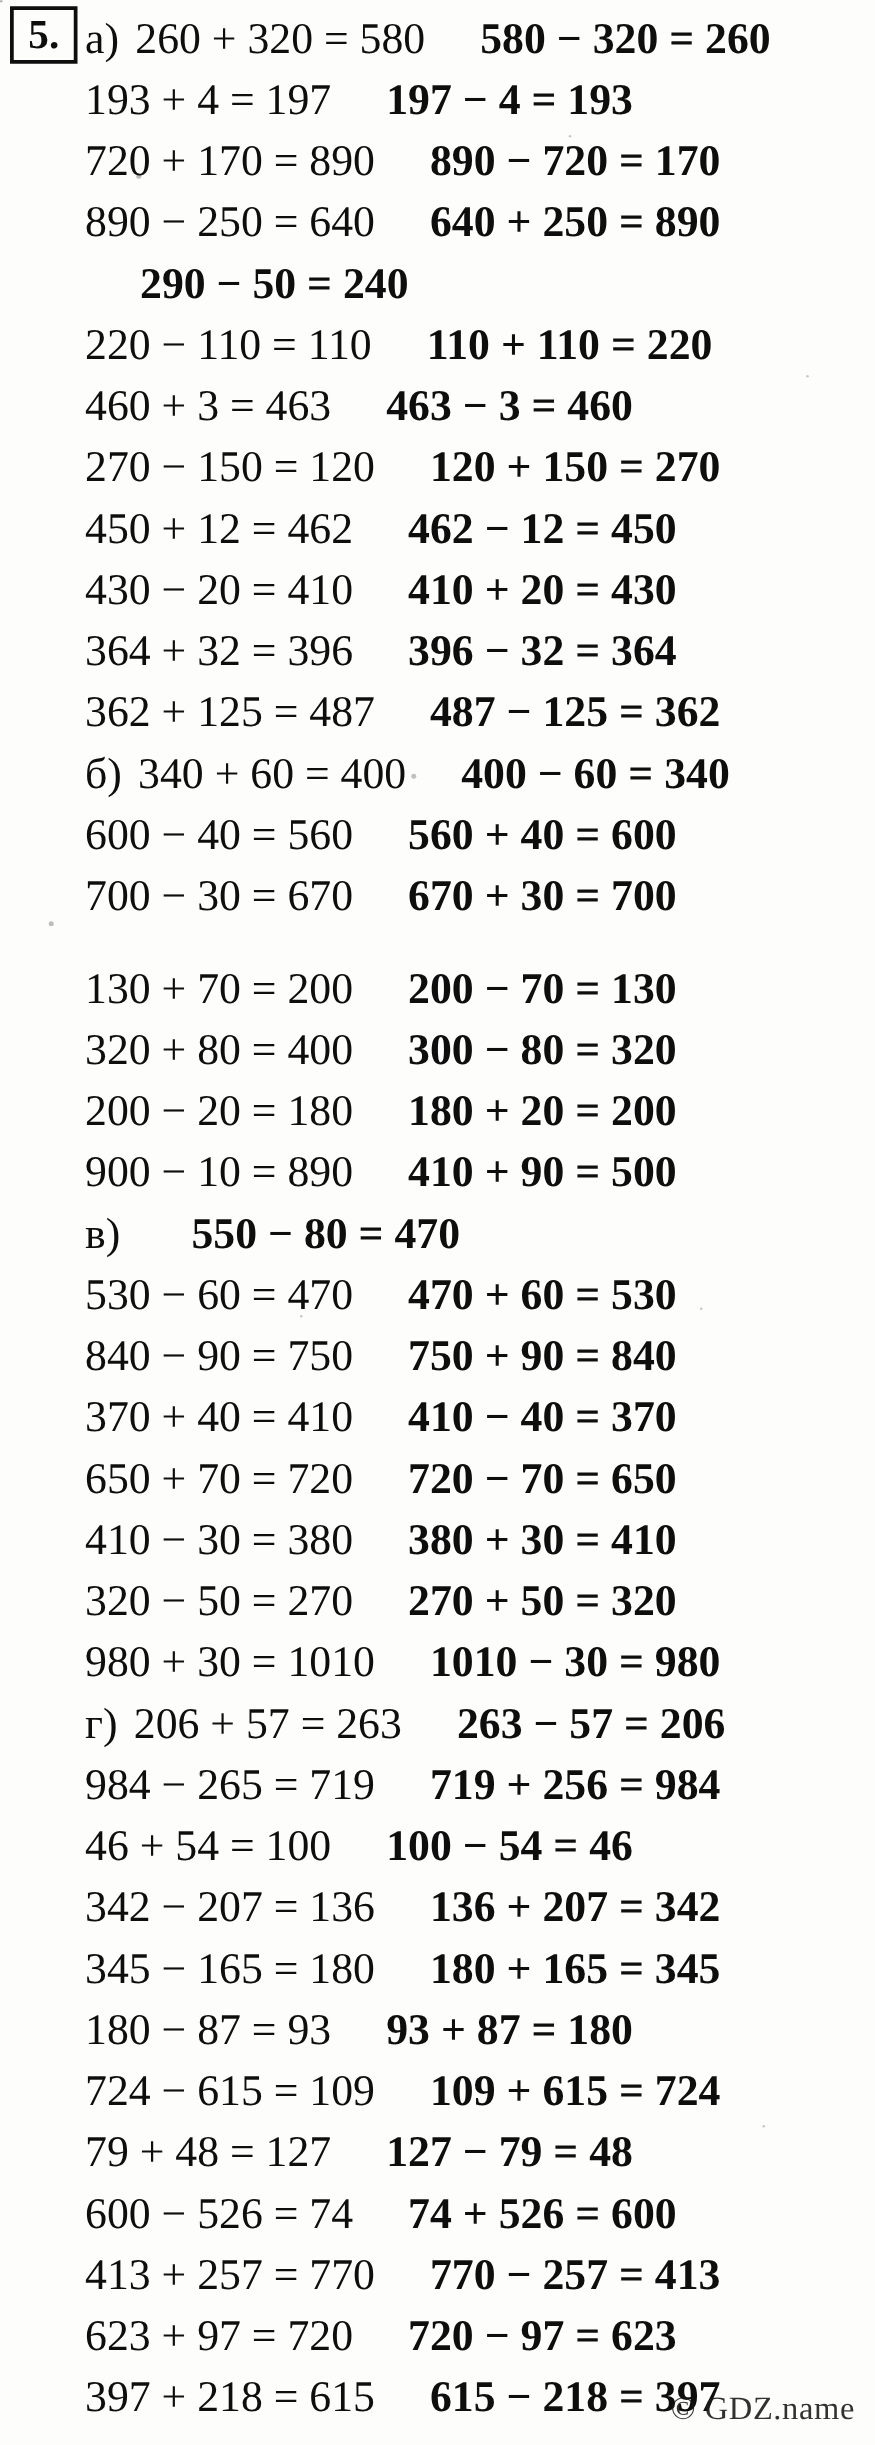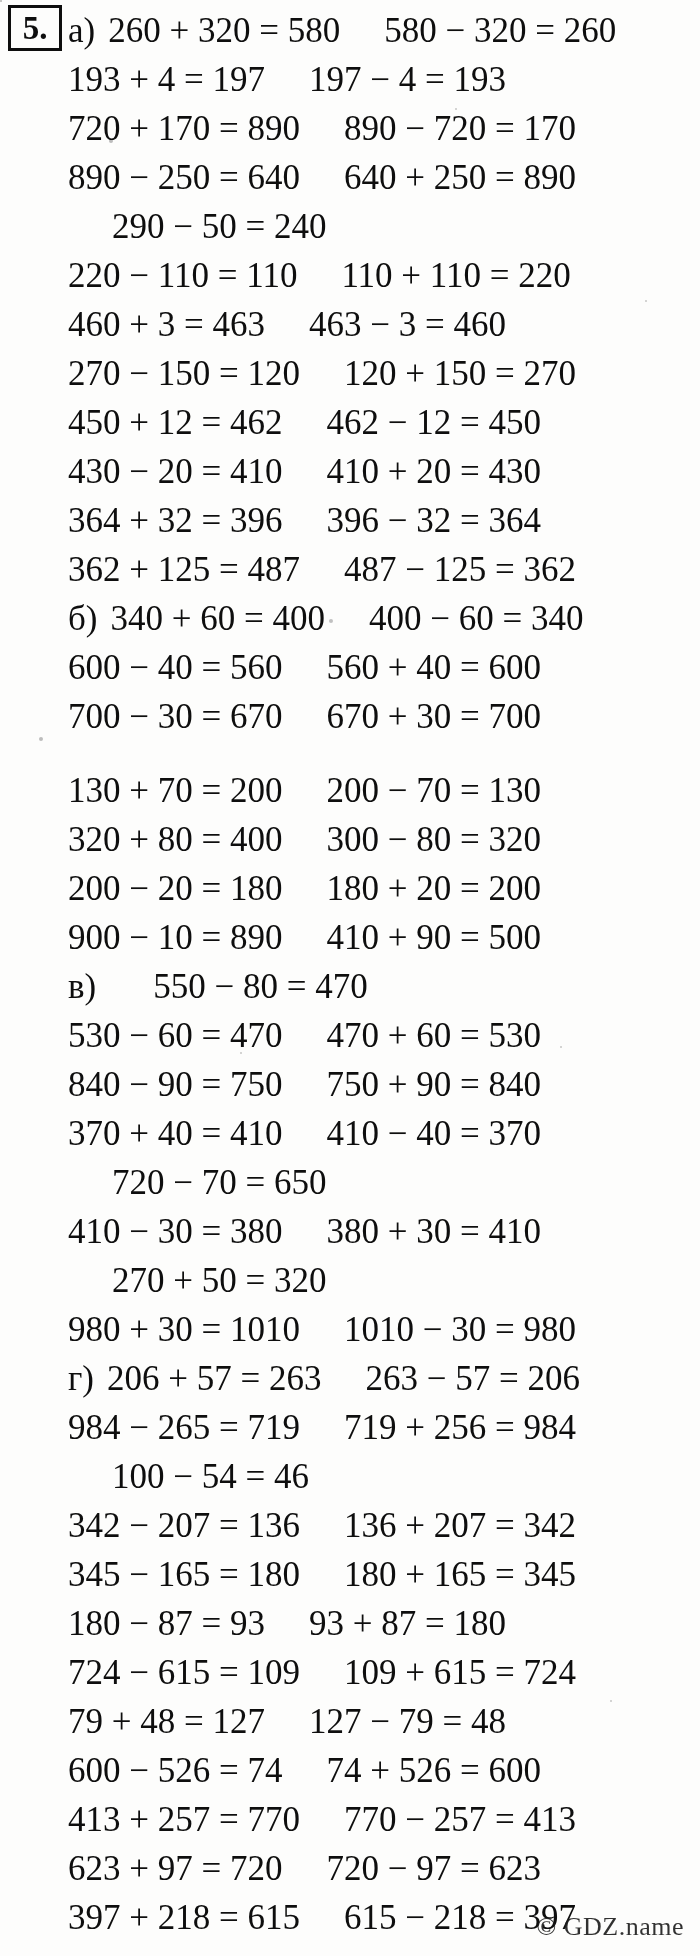--- a/index.html
+++ b/index.html
@@ -33,21 +33,21 @@
     height: 49px;
     padding-left: 68px;
     display: flex;
     align-items: center;
     font-size: 35px;
     white-space: pre;
   }
   .line.gap-above { margin-top: 25px; text-align: right; }
   .prefix { margin-right: 13px; }
   .prefix:empty { display: none; }
-  .eq-right { margin-left: 44px; }
+  .eq-right { margin-left: 44px; font-weight: bold; }
   .watermark {
     position: absolute;
     top: 1912px;
     right: 16px;
     font-size: 26px;
     color: #1c1c1c;
     letter-spacing: 0.5px;
     z-index: 3;
     opacity: 0.9;
   }
@@ -206,31 +206,33 @@
   </div>
 
   <div class="line">
     
     <span class="eq eq-left">370 + 40 = 410</span>
     <span class="eq eq-right">410 − 40 = 370</span>
   </div>
 
   <div class="line">
     
+    <span class="eq eq-left">650 + 70 = 720</span>
     <span class="eq eq-right">720 − 70 = 650</span>
   </div>
 
   <div class="line">
     
     <span class="eq eq-left">410 − 30 = 380</span>
     <span class="eq eq-right">380 + 30 = 410</span>
   </div>
 
   <div class="line">
     
+    <span class="eq eq-left">320 − 50 = 270</span>
     <span class="eq eq-right">270 + 50 = 320</span>
   </div>
 
   <div class="line">
     
     <span class="eq eq-left">980 + 30 = 1010</span>
     <span class="eq eq-right">1010 − 30 = 980</span>
   </div>
 
   <div class="line">
@@ -240,20 +242,21 @@
   </div>
 
   <div class="line">
     
     <span class="eq eq-left">984 − 265 = 719</span>
     <span class="eq eq-right">719 + 256 = 984</span>
   </div>
 
   <div class="line">
     
+    <span class="eq eq-left">46 + 54 = 100</span>
     <span class="eq eq-right">100 − 54 = 46</span>
   </div>
 
   <div class="line">
     
     <span class="eq eq-left">342 − 207 = 136</span>
     <span class="eq eq-right">136 + 207 = 342</span>
   </div>
 
   <div class="line">

